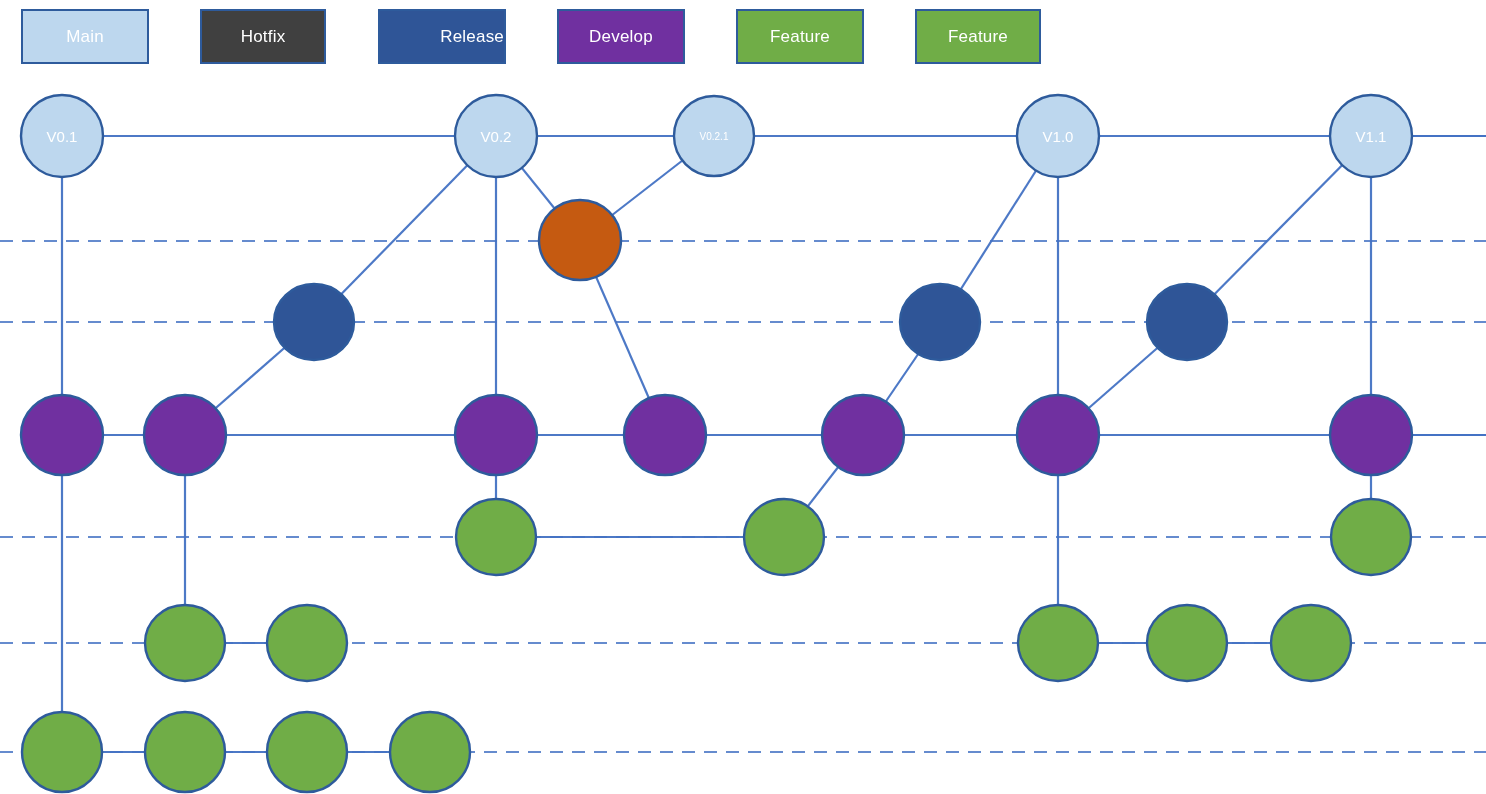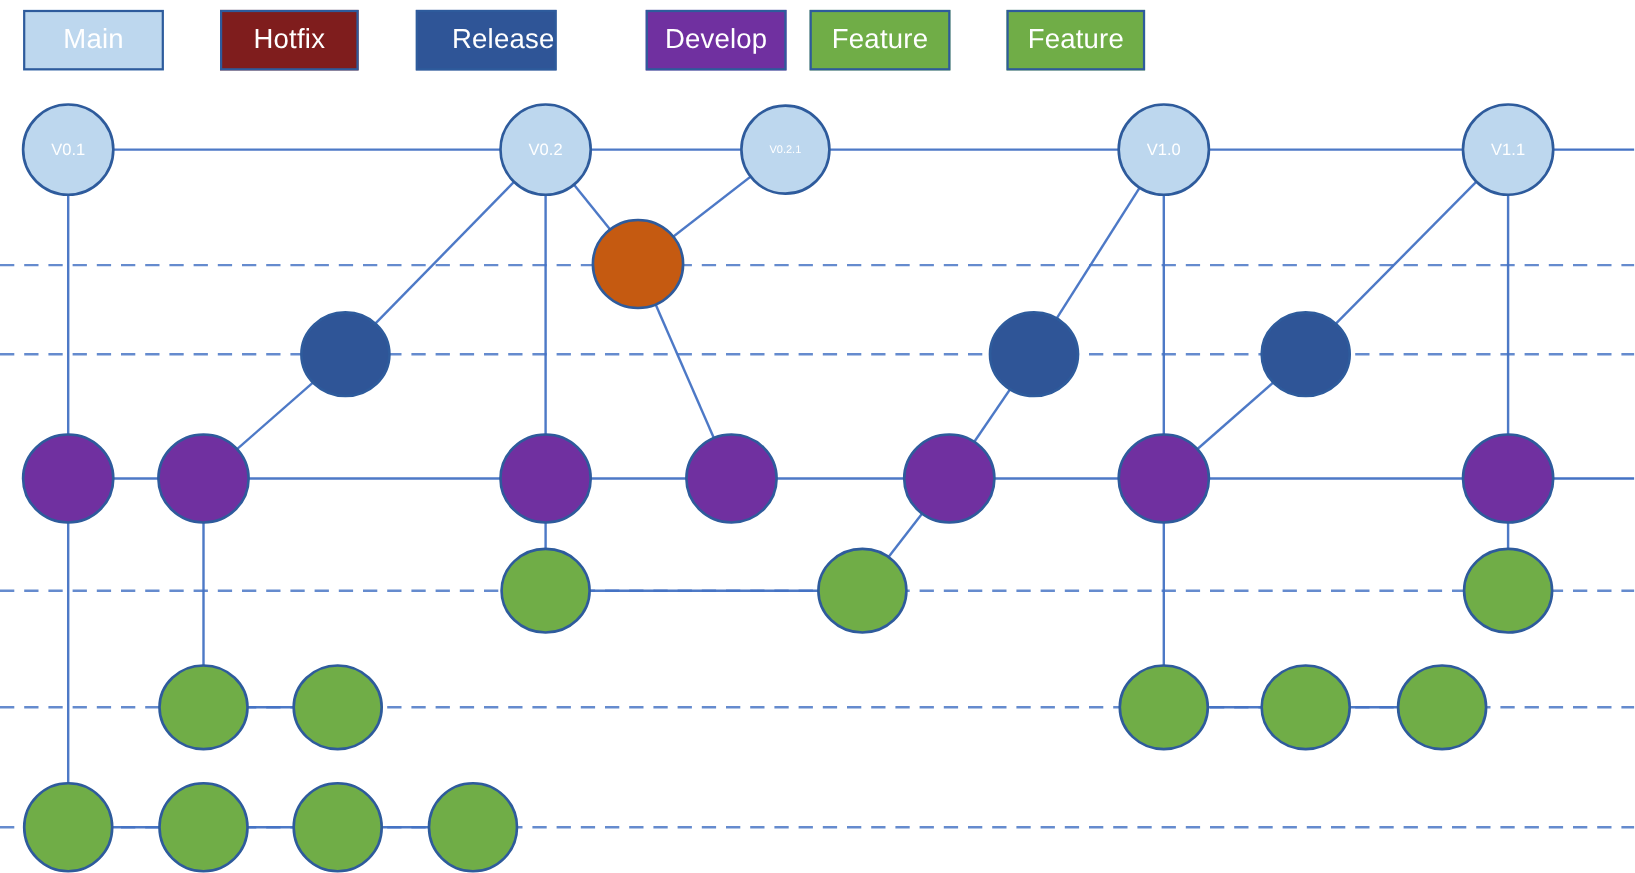--- a/index.html
+++ b/index.html
@@ -27,21 +27,21 @@
   .legend-box {
     position: absolute;
     top: 9px;
     height: 55px;
     box-sizing: border-box;
     border: 2px solid #2E5B9C;
     display: flex;
     align-items: center;
     justify-content: center;
     color: #ffffff;
-    font-size: 25px;
+    font-size: 17px;
     line-height: 1;
     letter-spacing: 0.2px;
   }
   #graph {
     position: absolute;
     left: 0;
     top: 0;
     width: 1486px;
     height: 794px;
   }
@@ -54,27 +54,27 @@
 </style>
 </head>
 <body>
 
 <div id="stage">
 
   <div id="legend">
       <div class="legend-box" style="left: 21px; width: 128px; background: rgb(189, 215, 238); border-color: rgb(46, 91, 156);">
         <span>Main</span>
       </div>
-      <div class="legend-box" style="left: 200px; width: 126px; background: #7f1d1d; border-color: rgb(46, 91, 156);">
+      <div class="legend-box" style="left: 200px; width: 126px; background: #404040; border-color: rgb(46, 91, 156);">
         <span>Hotfix</span>
       </div>
       <div class="legend-box" style="left: 378px; width: 128px; background: rgb(47, 85, 151); border-color: rgb(46, 91, 156); justify-content: flex-end;">
         <span>Release</span>
       </div>
-      <div class="legend-box" style="left: 557px; width: 128px; background: rgb(112, 48, 160); border-color: rgb(46, 91, 156); margin-left: 30px;">
+      <div class="legend-box" style="left: 557px; width: 128px; background: rgb(112, 48, 160); border-color: rgb(46, 91, 156);">
         <span>Develop</span>
       </div>
       <div class="legend-box" style="left: 736px; width: 128px; background: rgb(112, 173, 71); border-color: rgb(46, 91, 156);">
         <span>Feature</span>
       </div>
       <div class="legend-box" style="left: 915px; width: 126px; background: rgb(112, 173, 71); border-color: rgb(46, 91, 156);">
         <span>Feature</span>
       </div>
     </div>
 

